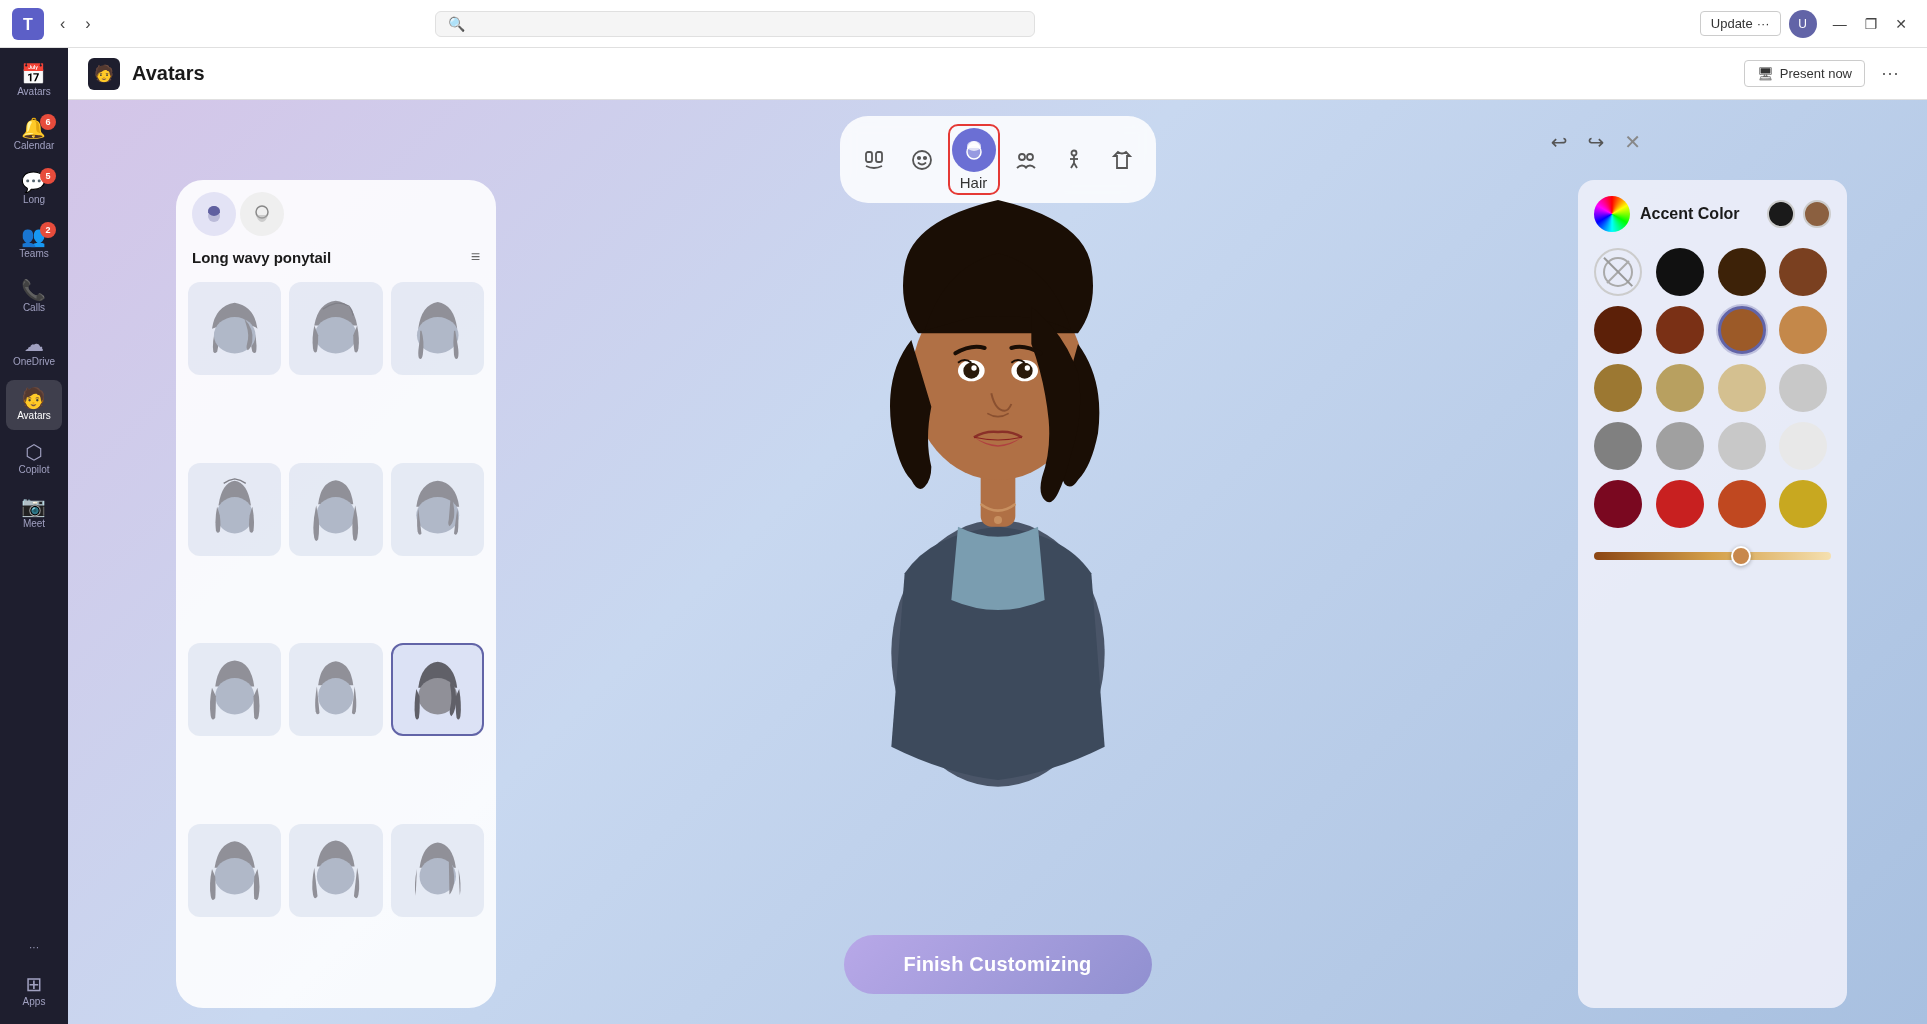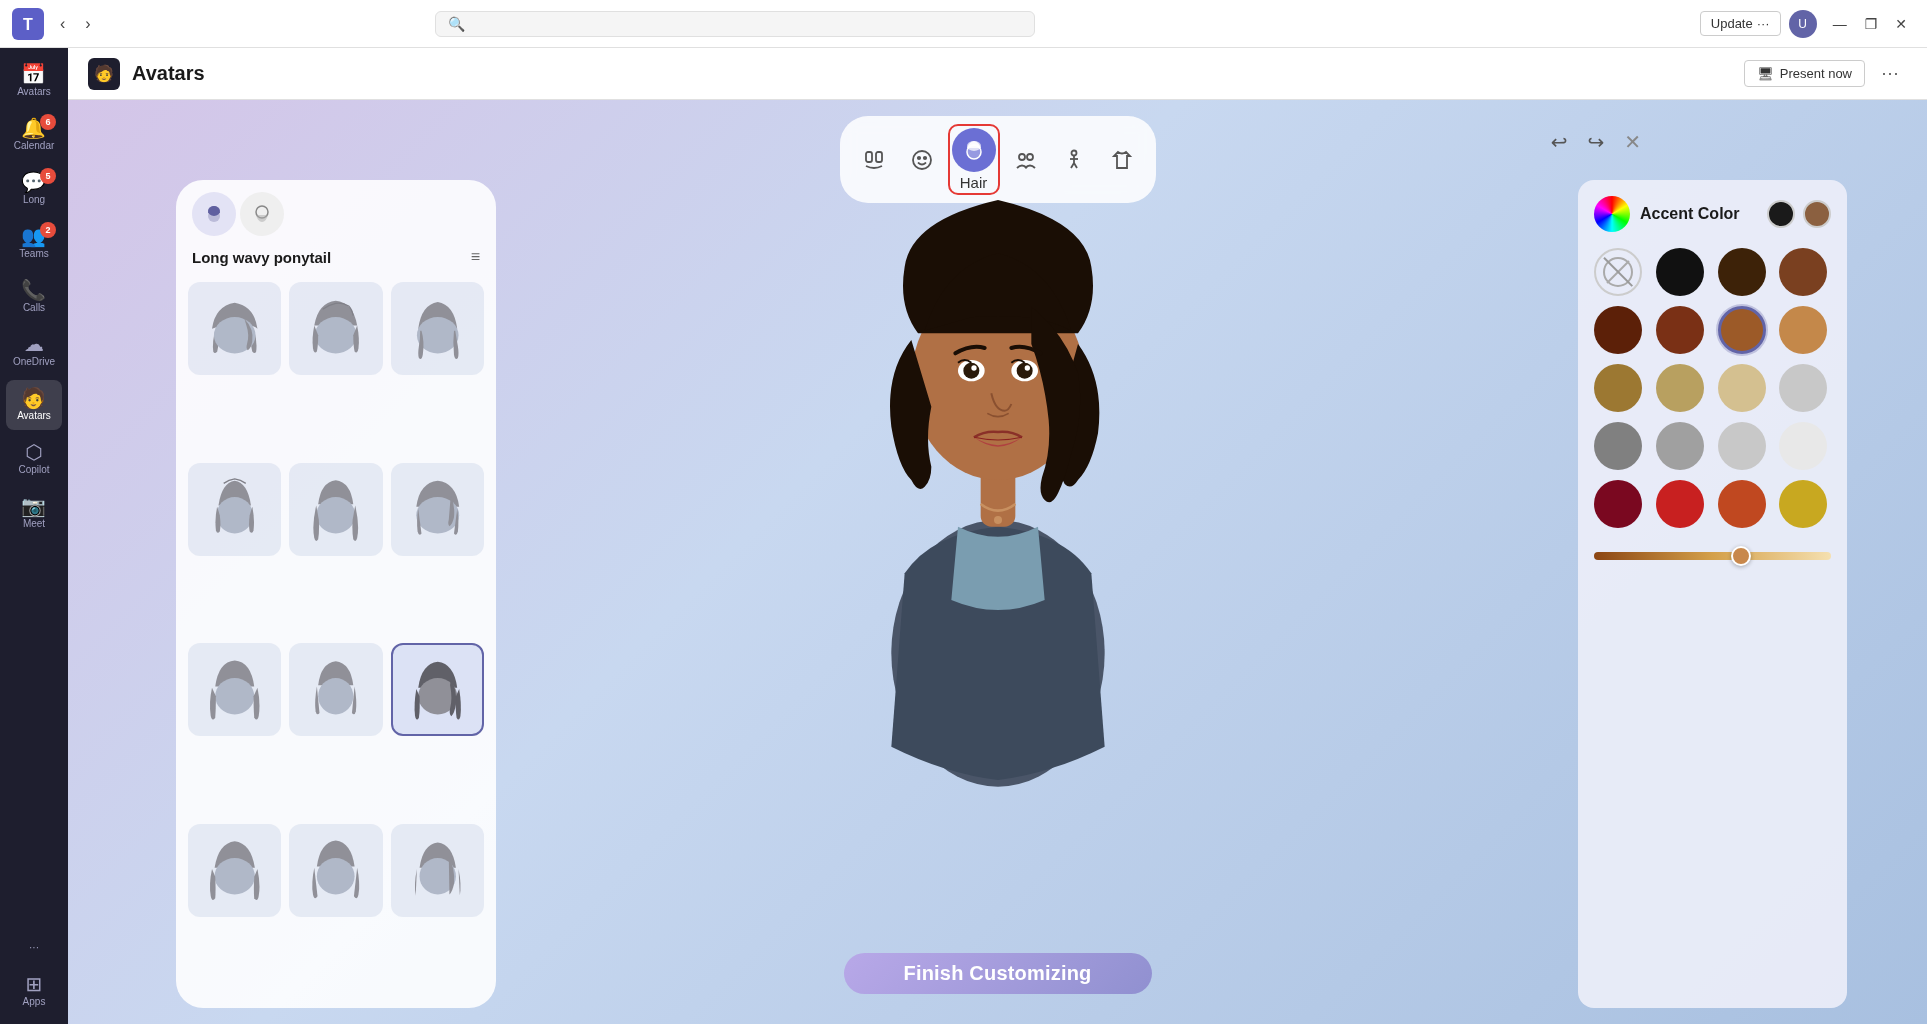--- a/index.html
+++ b/index.html
@@ -160,21 +160,21 @@
     .avatar-figure {
       position: absolute; left: 50%; top: 40px; transform: translateX(-50%);
       width: 400px; height: 680px;
       display: flex; align-items: center; justify-content: center;
     }
 
     
     .finish-btn {
       position: absolute; bottom: 30px; left: 50%; transform: translateX(-50%);
       background: linear-gradient(135deg, #b8a8e8, #9090d0);
-      border: none; border-radius: 30px; padding: 9px 60px;
+      border: none; border-radius: 30px; padding: 18px 60px;
       font-size: 20px; font-weight: 600; color: #fff; cursor: pointer;
       letter-spacing: 0.2px;
     }
 
     
     .right-panel {
       position: absolute; right: 80px; top: 80px;
       width: 269px; bottom: 16px;
       background: rgba(235,238,248,0.92); border-radius: 16px;
       padding: 16px; overflow-y: auto;

